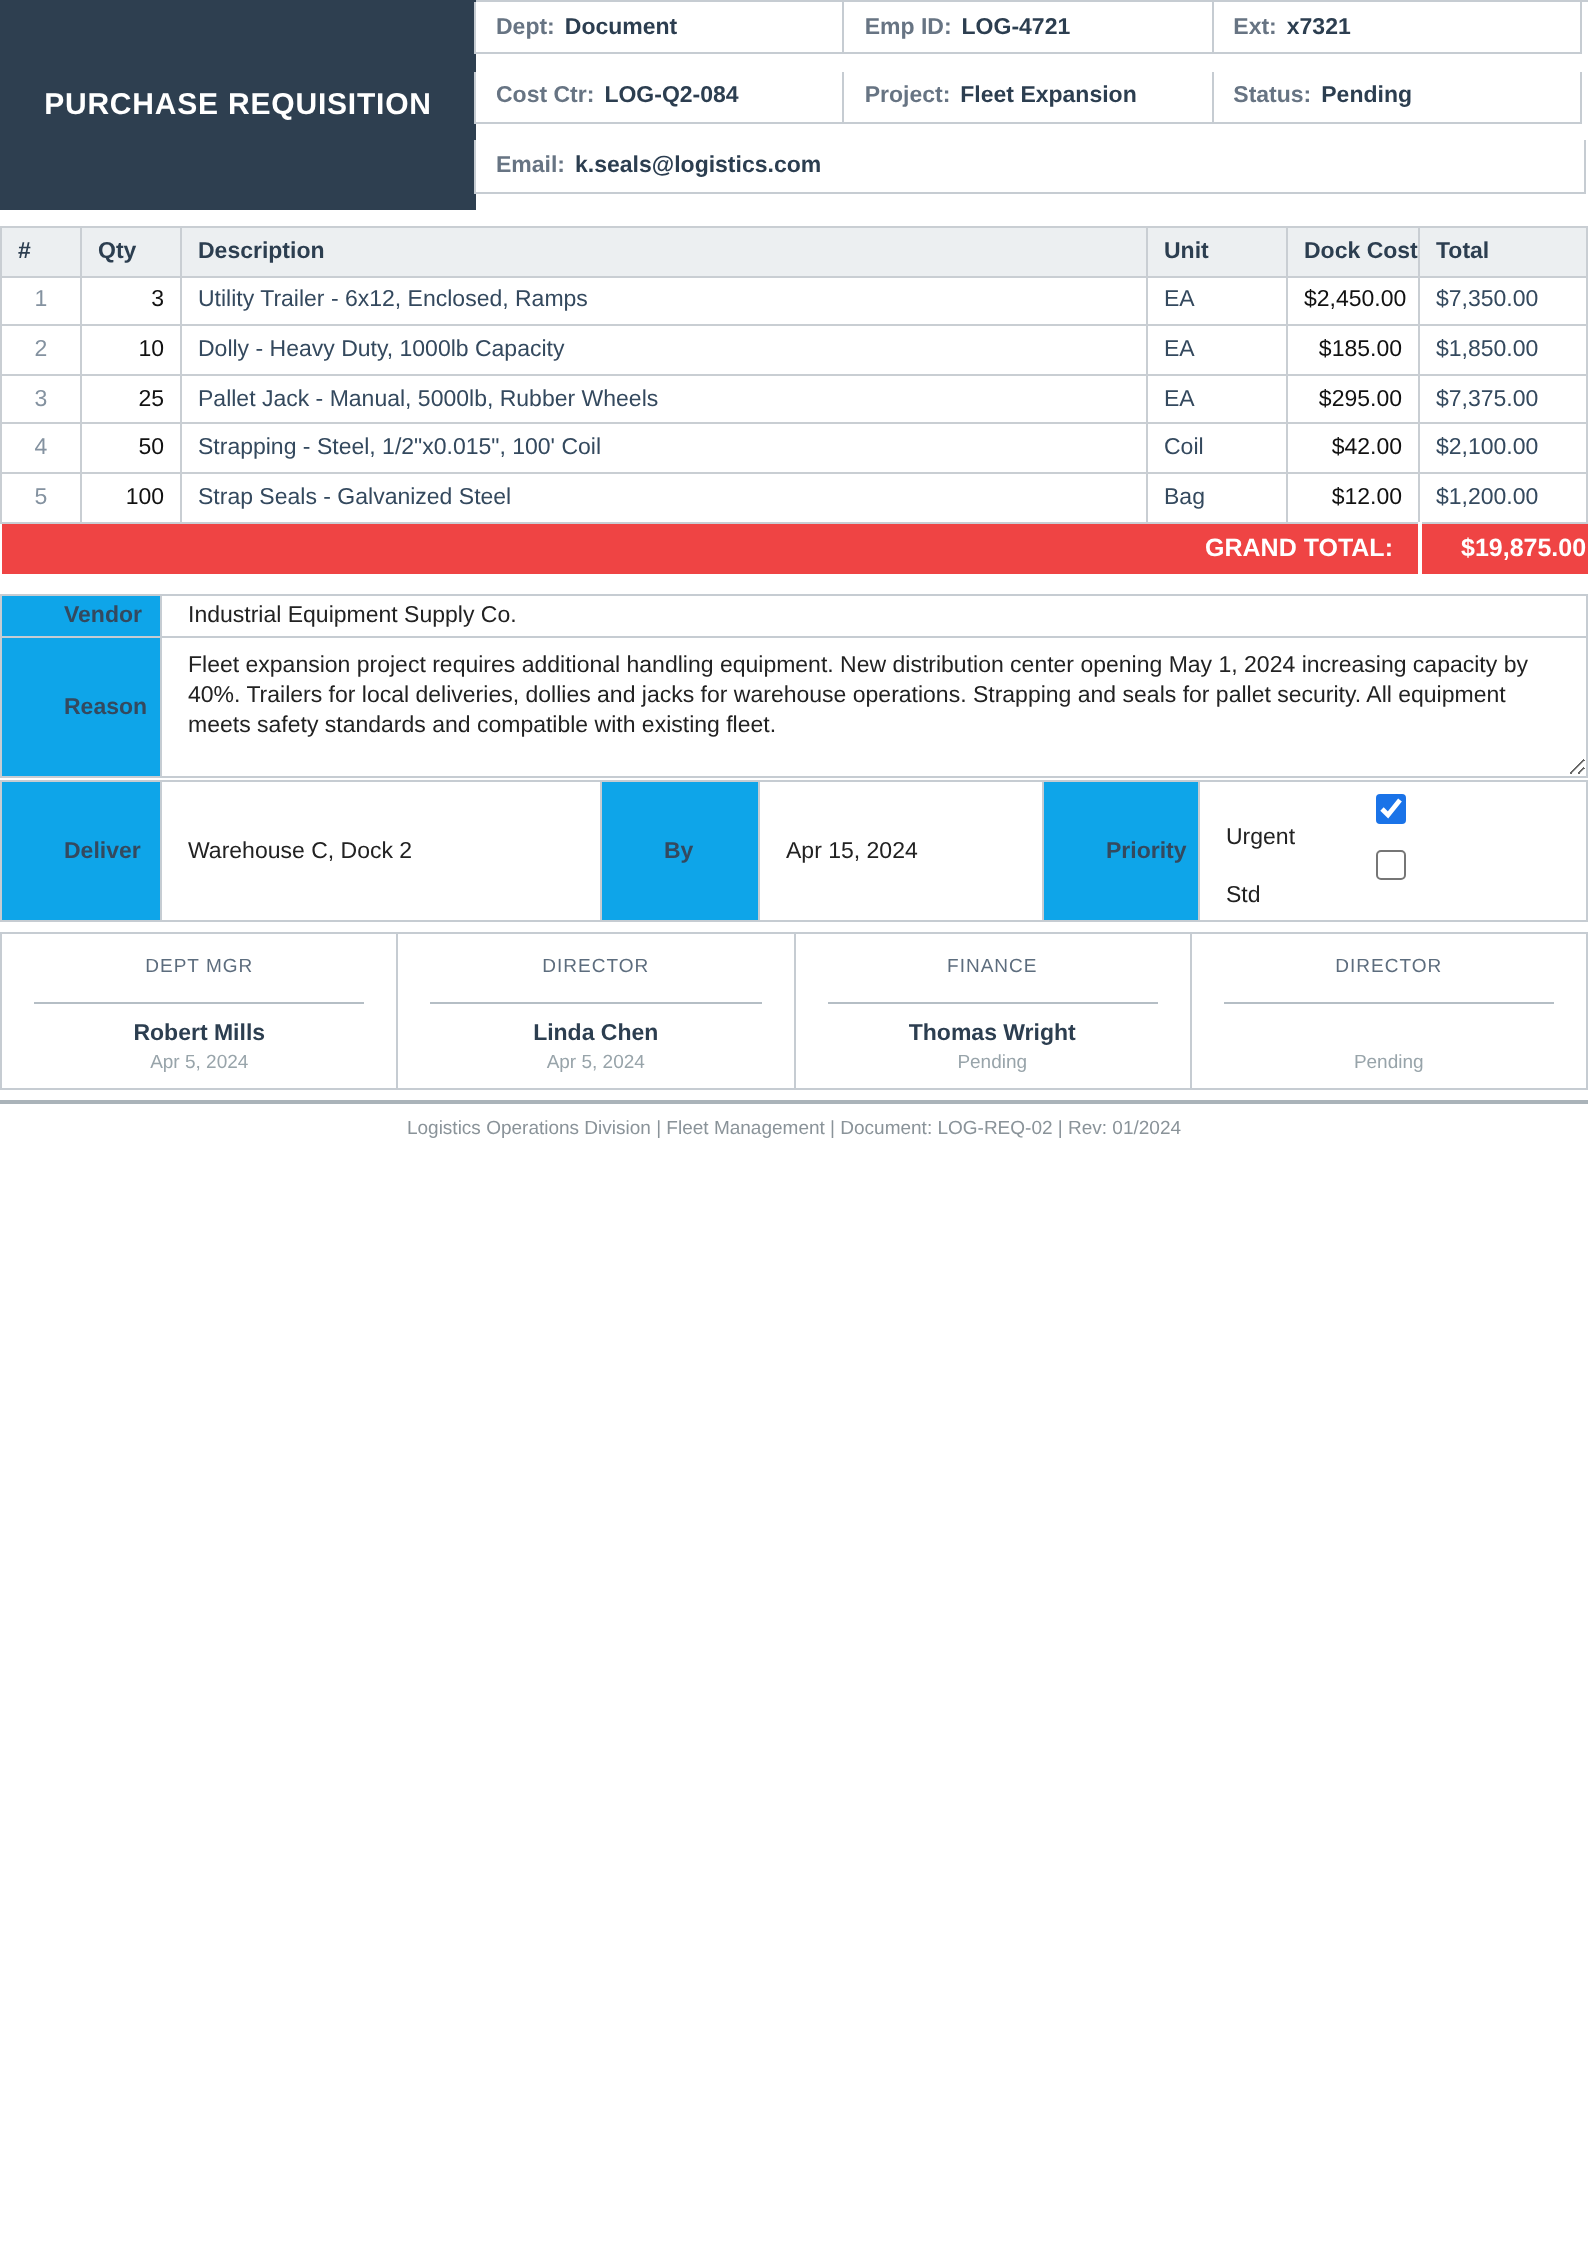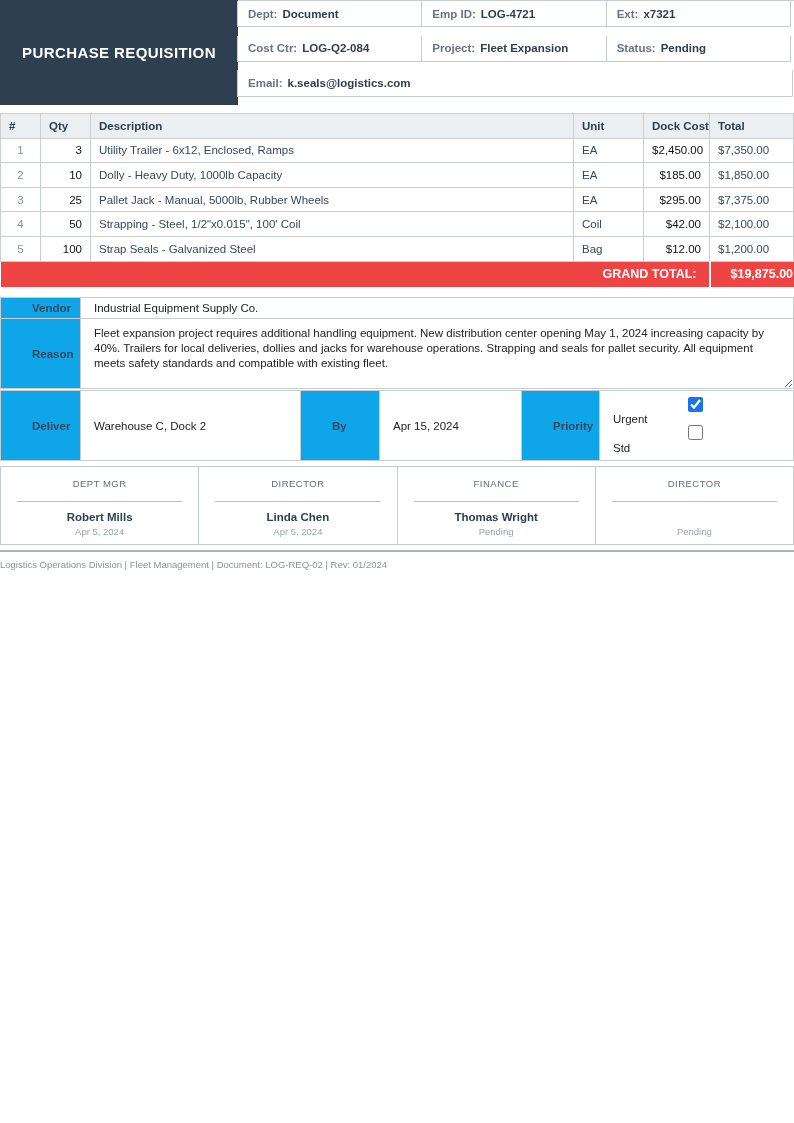--- a/index.html
+++ b/index.html
@@ -116,21 +116,21 @@
   .sig-box:last-child { border-right: none; }
   .sig-role {
     font-size: 9.5px; font-weight: normal; color: #5d6d7e; letter-spacing: 0.5px;
   }
   .sig-line { border: none; border-top: 1px solid #b5bec5; margin: 12px 16px 9px 16px; }
   .sig-name { font-size: 11.5px; font-weight: bold; color: #2c3e50; min-height: 14px; }
   .sig-status { font-size: 9.5px; color: #98a4aa; margin-top: 1px; }
 
   
   .footer { margin-top: 5px; border-top: 2px solid #aab3b9; padding-top: 7px; }
-  .footer-text { text-align: left; font-size: 9.5px; color: #8a9399; }
+  .footer-text { text-align: center; font-size: 9.5px; color: #8a9399; }
 </style>
 </head>
 <body>
 
 <div class="page">
 
   <div class="header">
     <div class="title-box">
       <h1>PURCHASE REQUISITION</h1>
     </div>

